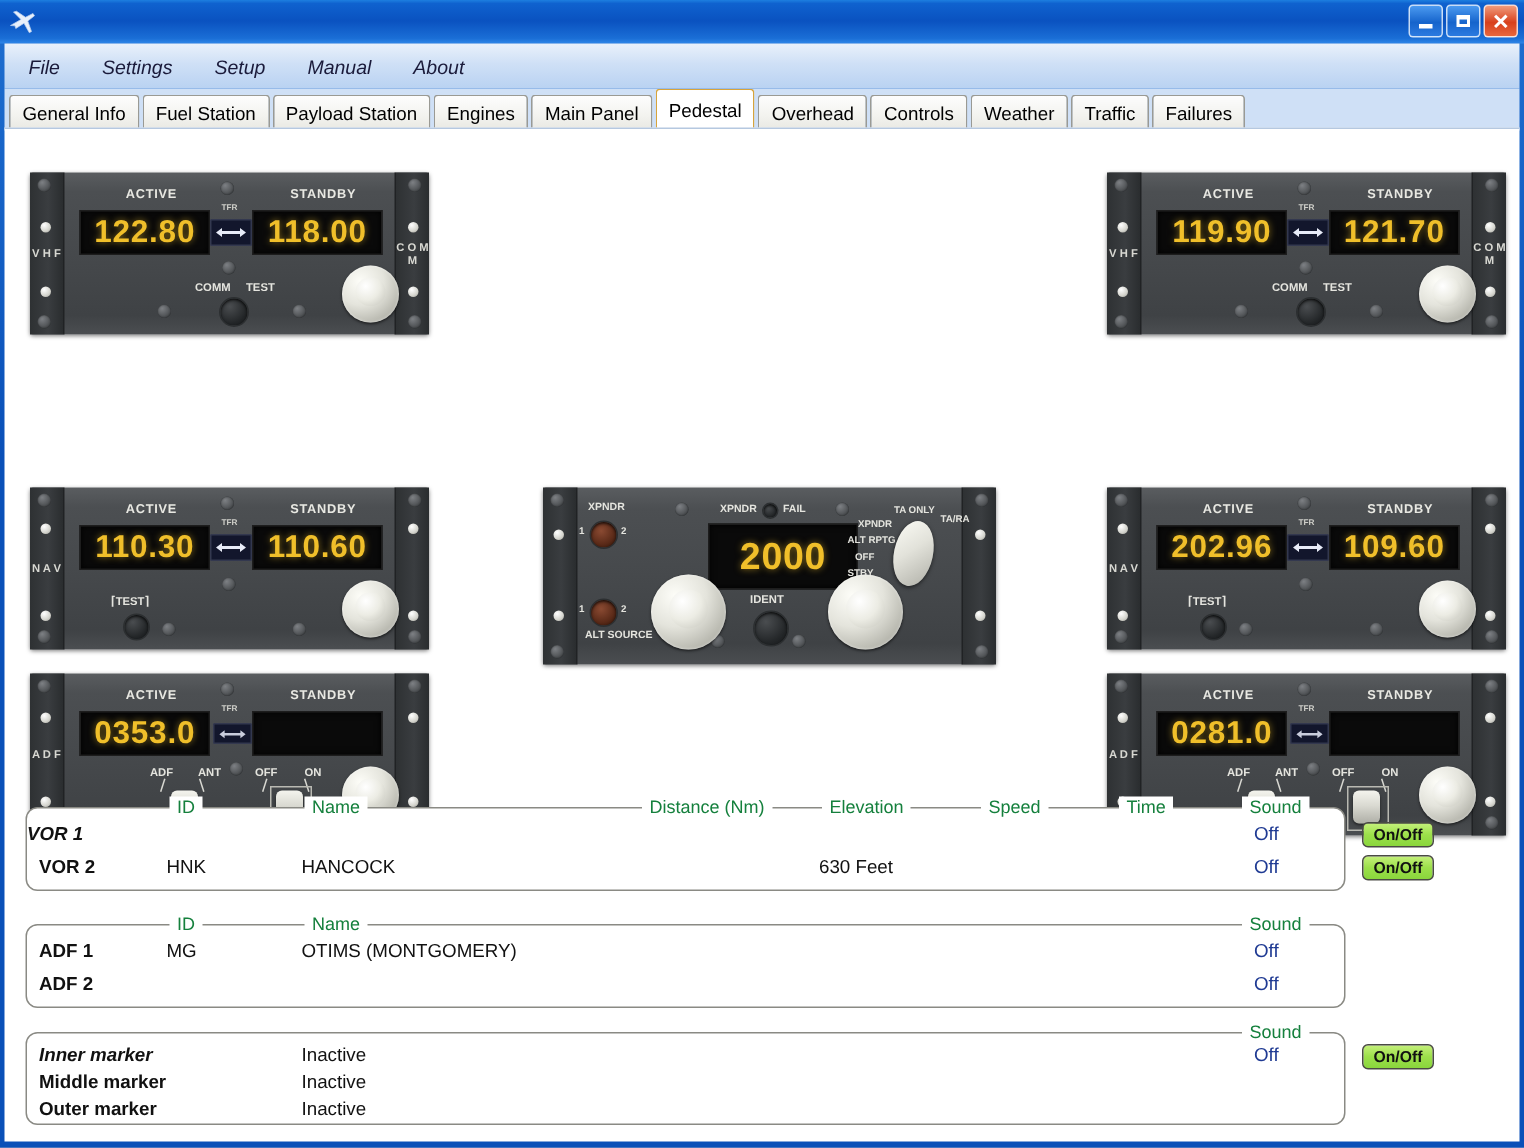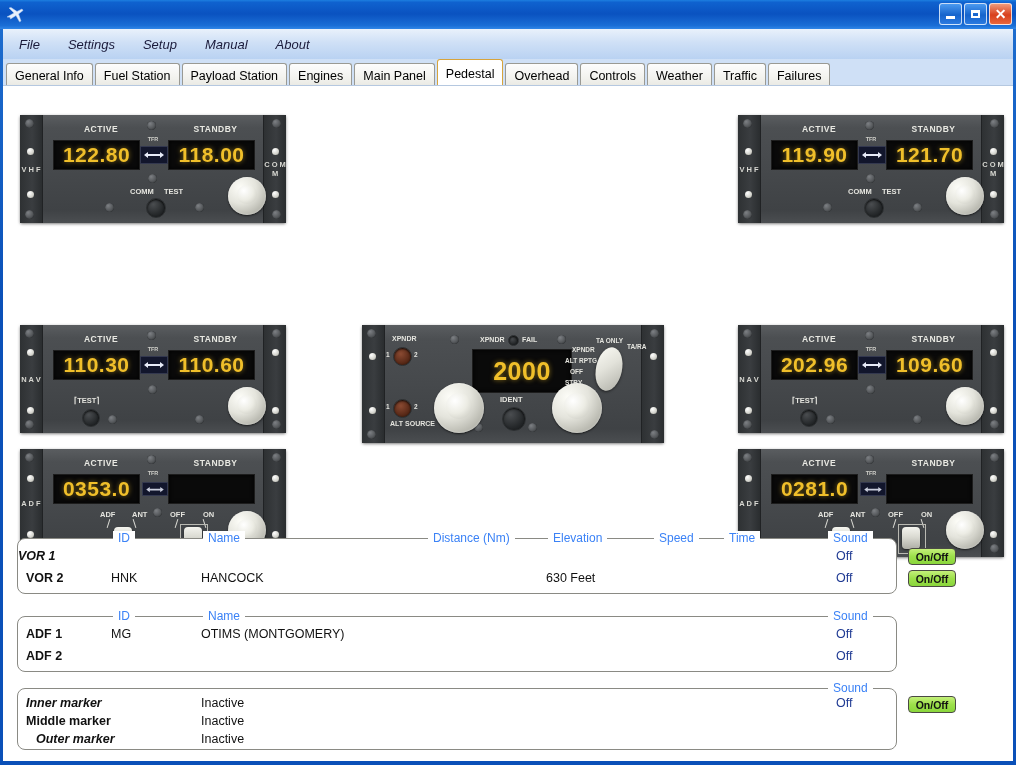--- a/index.html
+++ b/index.html
@@ -166,21 +166,21 @@
 
   
   .groupbox{
     position:absolute;
     border:1px solid #8a8a84;border-radius:8px;
     background:#ffffff;
     box-sizing:border-box;
   }
   .gb-legend{
     position:absolute;top:-8px;background:#ffffff;
-    color:#3b82f6;font-size:12px;padding:0 5px;white-space:nowrap;
+    color:#15803d;font-size:12px;padding:0 5px;white-space:nowrap;
   }
   .gb-row{
     position:absolute;font-size:12.5px;color:#111;white-space:nowrap;
   }
   .gb-row.bold{font-weight:bold;}
   .gb-row.sound{color:#1f3a93;}
   .onoff{
     position:absolute;
     background:linear-gradient(180deg,#c4f07a 0%,#9ce04a 50%,#8ad63c 100%);
     border:1px solid #4a4a44;border-radius:4px;
@@ -526,21 +526,21 @@
       <div class="toggle" style="left:164px;top:78px;"></div>
       <div class="knob" style="left:208px;top:62px;width:38px;height:38px;"></div>
     </div>
 
     <div class="groupbox" style="left:14px;top:452px;width:880px;height:56px;">
       <div class="gb-legend" style="left:95px;">ID</div>
       <div class="gb-legend" style="left:185px;">Name</div>
       <div class="gb-legend" style="left:410px;">Distance (Nm)</div>
       <div class="gb-legend" style="left:530px;">Elevation</div>
       <div class="gb-legend" style="left:636px;">Speed</div>
-      <div class="gb-legend" style="left:706px;">Time</div>
+      <div class="gb-legend" style="left:728px;">Time</div>
       <div class="gb-legend" style="left:810px;">Sound</div>
 
       <div class="gb-row bold" style="left:0;top:10px;font-style:italic;">VOR 1</div>
       <div class="gb-row" style="left:93px;top:10px;"></div>
       <div class="gb-row" style="left:183px;top:10px;"></div>
       <div class="gb-row" style="left:420px;top:10px;"></div>
       <div class="gb-row" style="left:528px;top:10px;"></div>
       <div class="gb-row" style="left:636px;top:10px;"></div>
       <div class="gb-row" style="left:726px;top:10px;"></div>
       <div class="gb-row sound" style="left:818px;top:10px;">Off</div>
@@ -576,19 +576,19 @@
     <div class="groupbox" style="left:14px;top:602px;width:880px;height:62px;">
       <div class="gb-legend" style="left:810px;">Sound</div>
 
       <div class="gb-row bold" style="left:8px;top:7px;font-style:italic;">Inner marker</div>
       <div class="gb-row" style="left:183px;top:7px;">Inactive</div>
       <div class="gb-row sound" style="left:818px;top:7px;">Off</div>
 
       <div class="gb-row bold" style="left:8px;top:25px;">Middle marker</div>
       <div class="gb-row" style="left:183px;top:25px;">Inactive</div>
 
-      <div class="gb-row bold" style="left:18px;top:43px;font-style:italic;">Outer marker</div>
+      <div class="gb-row bold" style="left:8px;top:43px;">Outer marker</div>
       <div class="gb-row" style="left:183px;top:43px;">Inactive</div>
     </div>
     <div class="onoff" style="left:905px;top:610px;width:48px;height:17px;">On/Off</div>
 
   </div>
 </div>
 
 </body></html>

